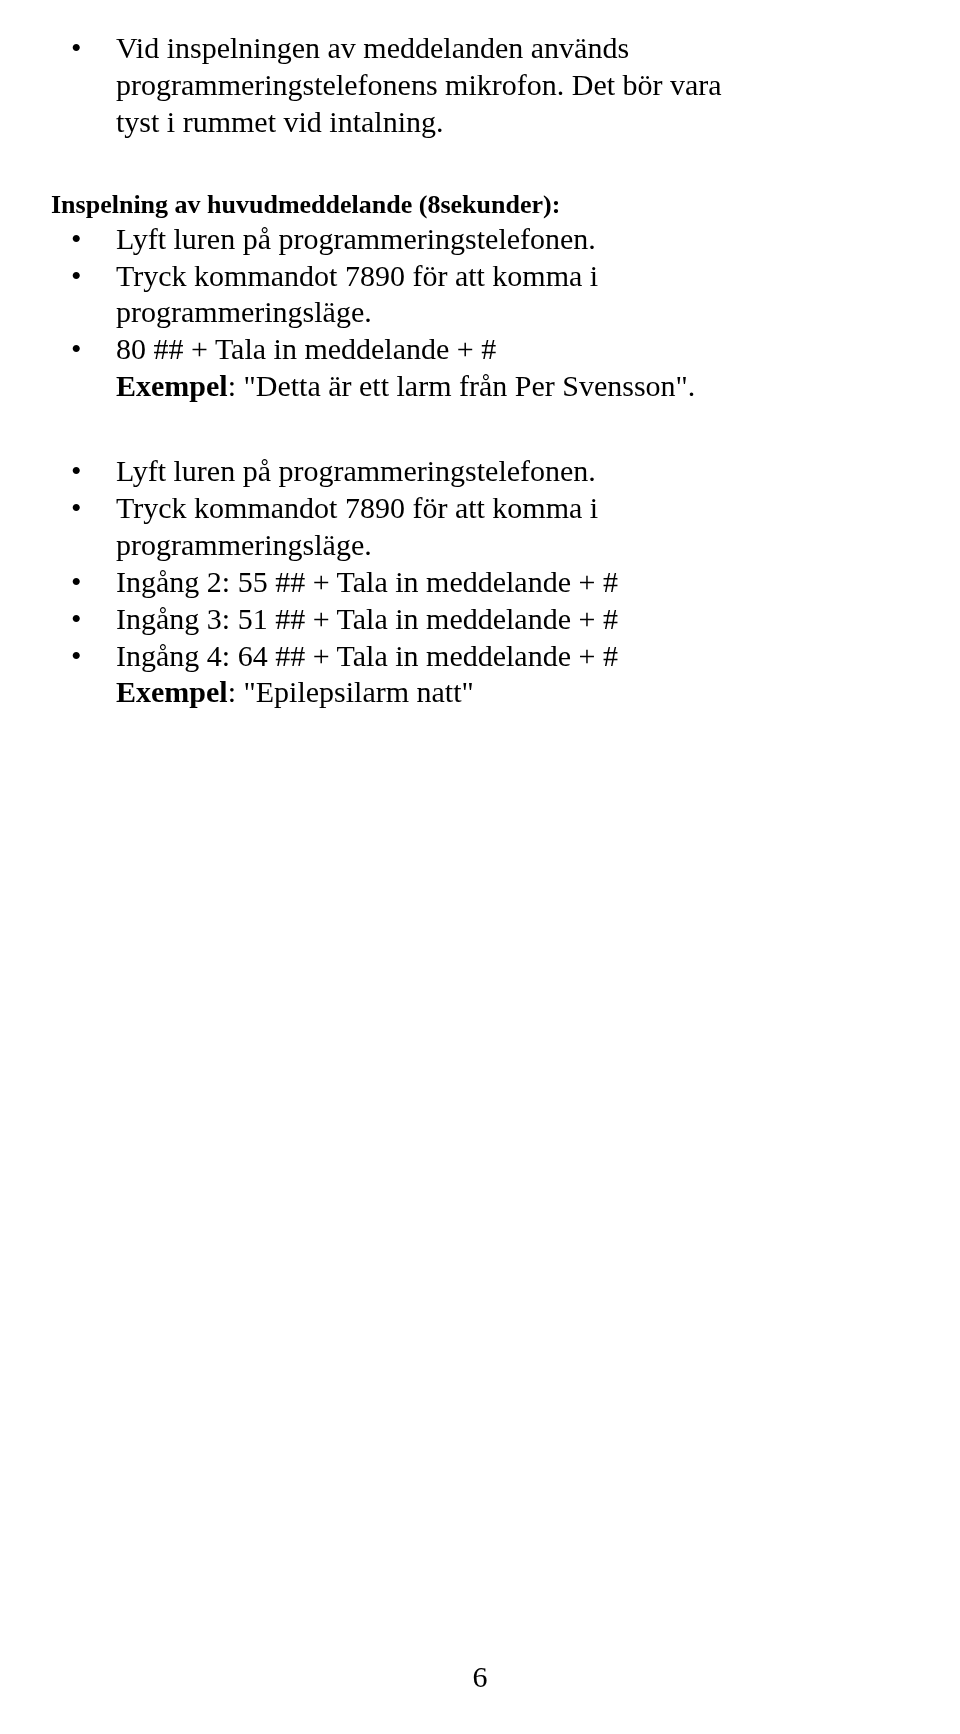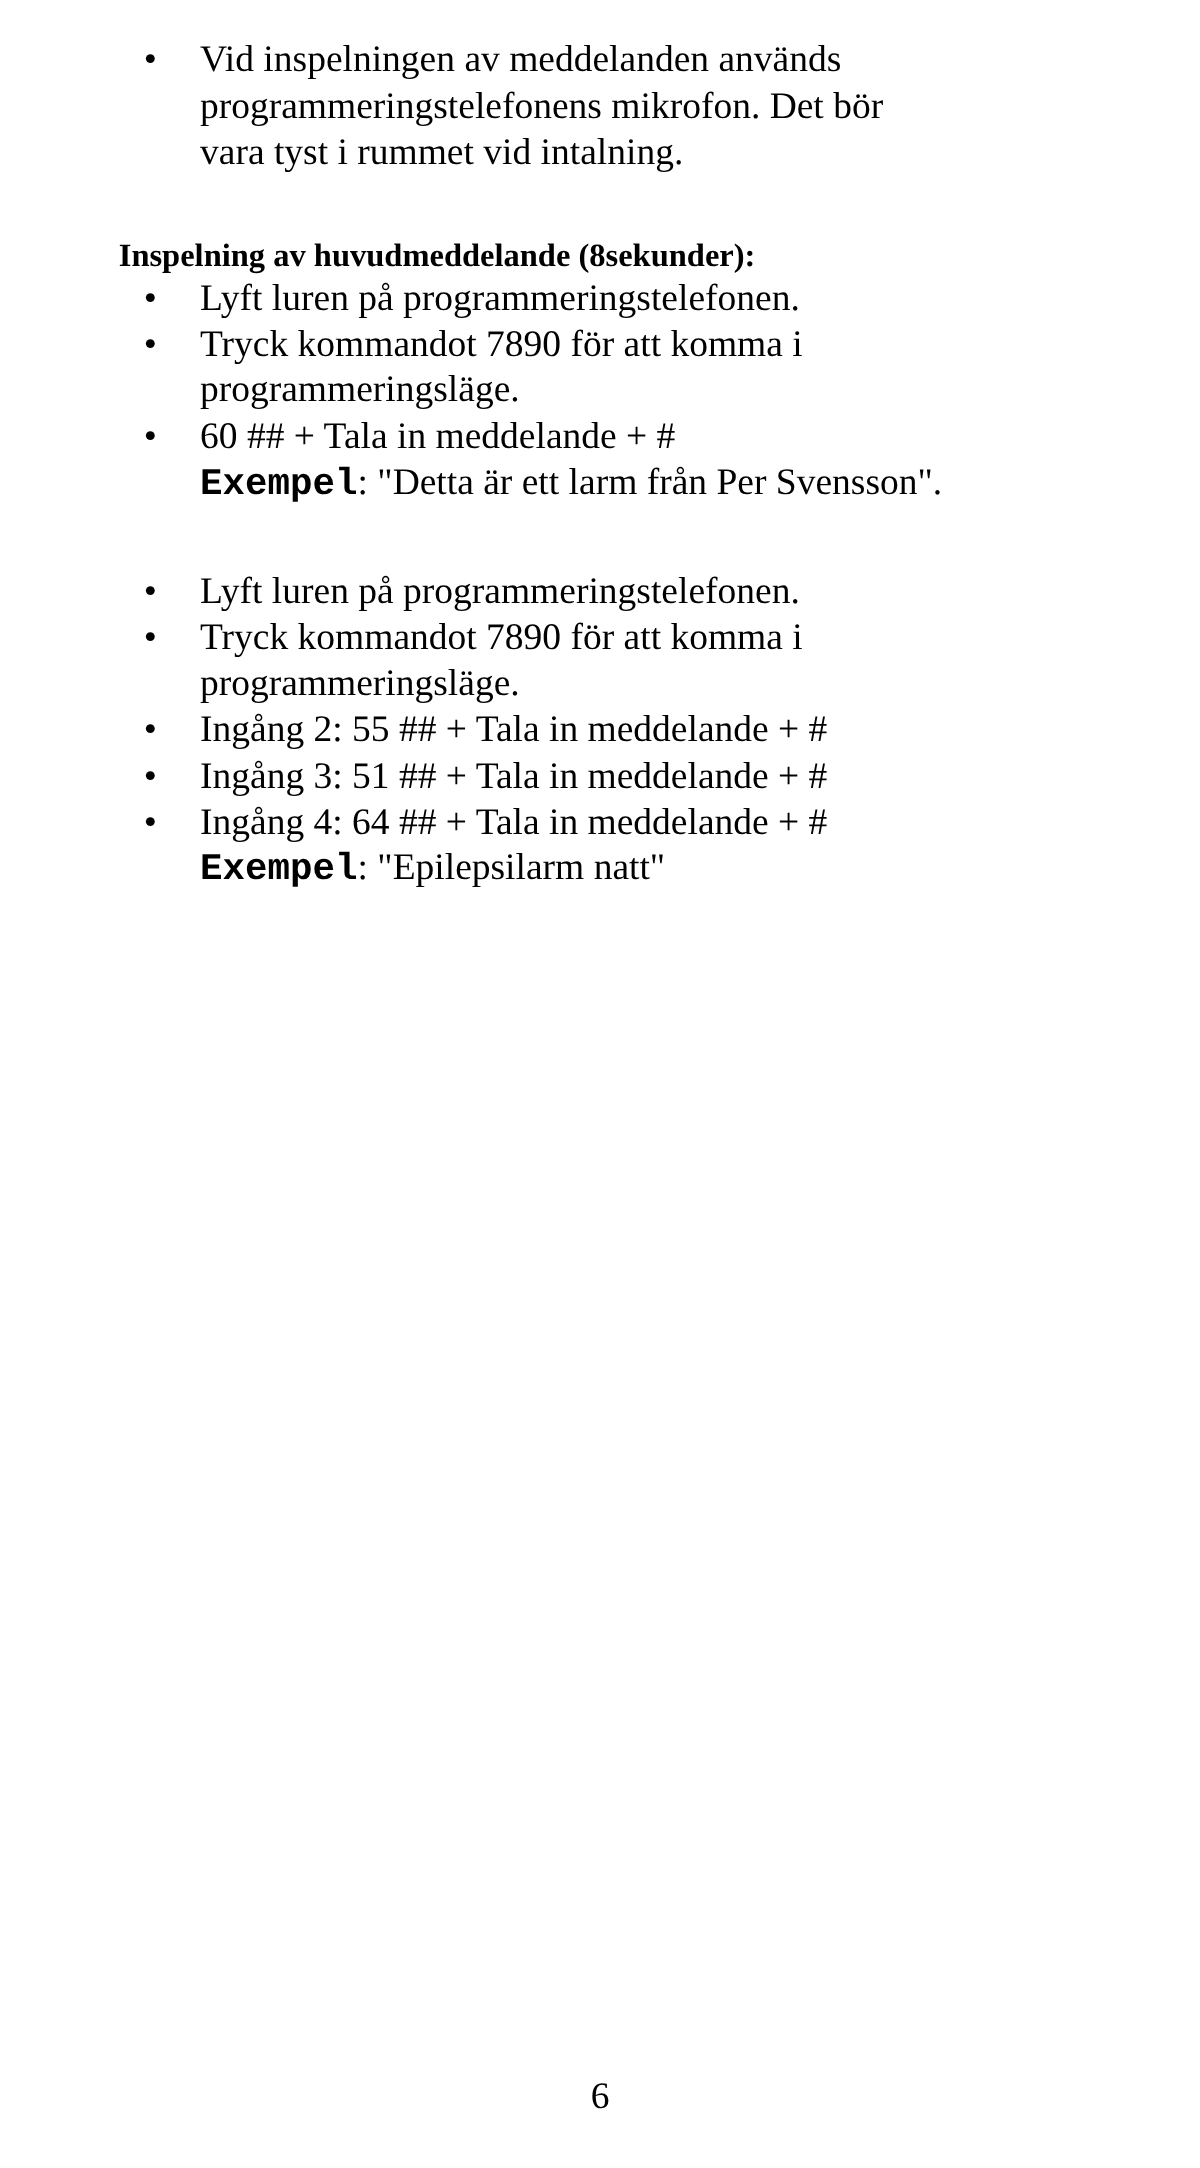--- a/index.html
+++ b/index.html
@@ -7,21 +7,21 @@
     padding: 0;
     width: 960px;
     background: #ffffff;
     font-family: "Times New Roman", Times, serif;
     color: #000000;
   }
   .page {
     box-sizing: border-box;
     width: 850px;
     min-height: 1734px;
-    padding: 30px 95px 0 95px;
+    padding: 30px 95px 0 51px;
     position: relative;
   }
   ul.doc-list {
     list-style: none;
     padding: 0;
     margin: 0 0 48px 0;
   }
   ul.doc-list li {
     position: relative;
     padding-left: 65px;
@@ -46,21 +46,21 @@
   .pgnum {
     position: absolute;
     bottom: 40px;
     left: 0;
     width: 960px;
     text-align: center;
     font-size: 30px;
     font-family: "Times New Roman", Times, serif;
   }
   .blk { display: block; }
-  .b { font-weight: bold; font-family: Liberation Mono, monospace; }
+  .b { font-weight: bold; }
 </style>
 </head>
 <body>
 
 <div class="page">
 
   <ul class="doc-list">
     <li>
       <span>Vid inspelningen av meddelanden används programmeringstelefonens mikrofon. Det bör vara tyst i rummet vid intalning.</span>
     </li>
@@ -68,21 +68,21 @@
 
   <div class="heading">Inspelning av huvudmeddelande (8sekunder):</div>
   <ul class="doc-list">
     <li>
       <span>Lyft luren på programmeringstelefonen.</span>
     </li>
     <li>
       <span>Tryck kommandot 7890 för att komma i programmeringsläge.</span>
     </li>
     <li>
-      <span class="blk">60 ## + Tala in meddelande + #</span>
+      <span class="blk">80 ## + Tala in meddelande + #</span>
       <span class="b">Exempel</span><span>: "Detta är ett larm från Per Svensson".</span>
     </li>
   </ul>
 
   <ul class="doc-list">
     <li>
       <span>Lyft luren på programmeringstelefonen.</span>
     </li>
     <li>
       <span>Tryck kommandot 7890 för att komma i programmeringsläge.</span>

